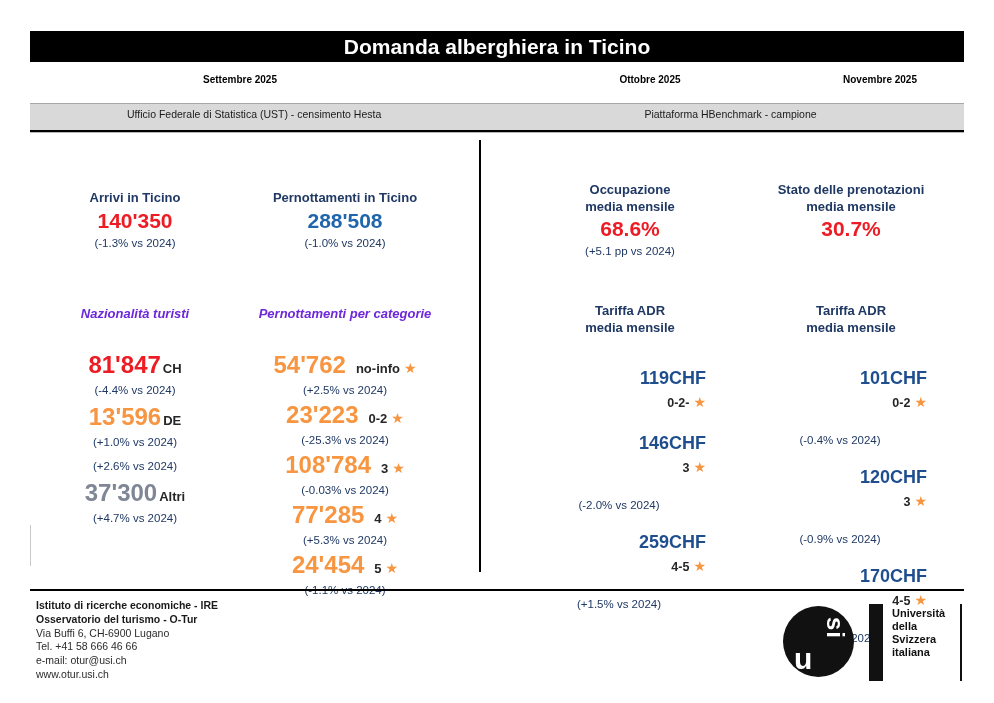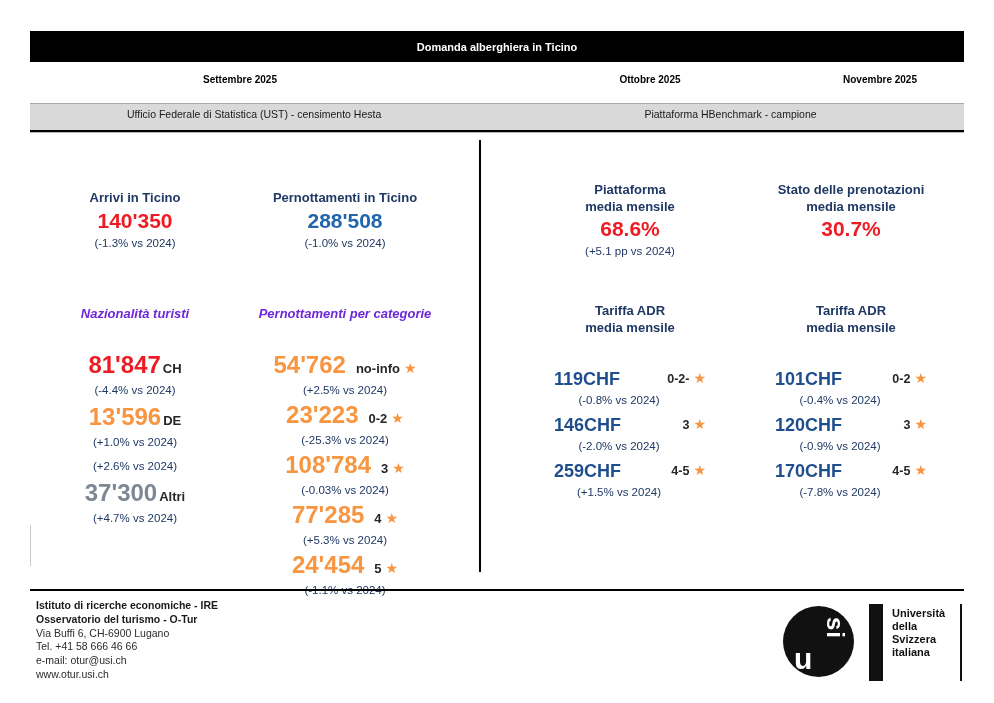--- a/index.html
+++ b/index.html
@@ -7,21 +7,21 @@
     --orange:#f79540; --gray-value:#7f8695; --chf-blue:#1f4e8f;
     --bar-black:#000000; --gray-bar:#d9d9d9;
   }
   *{margin:0;padding:0;box-sizing:border-box;}
   html,body{width:994px;height:703px;background:#fff;
     font-family:"Liberation Sans","DejaVu Sans",sans-serif;}
   .canvas{position:relative;width:994px;height:703px;background:#fff;overflow:hidden;}
 
   
   .title-bar{position:absolute;left:30px;top:31px;width:934px;height:31px;
-    background:var(--bar-black);color:#fff;font-size:11px;font-weight:bold;
+    background:var(--bar-black);color:#fff;font-size:21px;font-weight:bold;
     display:flex;align-items:center;justify-content:center;}
   .month{position:absolute;top:74px;font-size:10px;font-weight:bold;color:#000;text-align:center;}
   .month-sep{left:15px;width:450px;}
   .month-ott{left:520px;width:260px;}
   .month-nov{left:770px;width:220px;}
   .source-bar{position:absolute;left:30px;top:103px;width:934px;height:30px;
     background:var(--gray-bar);border-top:1px solid #a8a8a8;border-bottom:1px solid #b5b5b5;}
   .source-bar span{position:absolute;top:0;height:21px;line-height:21px;
     font-size:10.5px;color:#1a1a1a;text-align:center;}
   .source-left{left:0;width:48%;}
@@ -56,22 +56,22 @@
   .nat-item{margin-bottom:6px;}
   .cat-item{margin-bottom:4px;}
   .val-line{line-height:24px;white-space:nowrap;}
   .nat-val{font-size:24px;font-weight:bold;}
   .nat-suffix{font-size:13px;font-weight:bold;color:#262626;margin-left:2px;}
   .cat-stars{font-size:13px;font-weight:bold;color:#262626;margin-left:10px;}
   .star{color:var(--orange);font-size:14px;margin-left:4px;font-weight:normal;}
 
   .adr-items{margin-top:30px;}
   .adr-item{margin-bottom:3px;}
-  .adr-row{width:152px;margin:0 auto;display:flex;justify-content:space-between;
-    align-items:center;line-height:24px;}
+  .adr-row{width:152px;margin:16px auto;display:flex;justify-content:space-between;
+    align-items:flex-end;line-height:24px;flex-direction:column;}
   .adr-val{font-size:18px;font-weight:bold;color:var(--chf-blue);white-space:nowrap;}
   .adr-stars{font-size:12.5px;font-weight:bold;color:#262626;white-space:nowrap;}
   .adr-vs{padding-right:22px;}
 
   
   .footer-text{position:absolute;left:36px;top:599px;font-size:10.5px;line-height:13.8px;color:#2b2b2b;}
   .footer-text .b{font-weight:bold;color:#1a1a1a;}
   .logo-circle{position:absolute;left:783px;top:606px;width:71px;height:71px;
     border-radius:50%;background:#111;}
   .logo-u{position:absolute;left:11px;bottom:1px;color:#fff;font-size:30px;font-weight:bold;}
@@ -157,35 +157,34 @@
         <div class="cat-item">
           <div class="val-line"><span class="nat-val c-orange">24'454</span><span class="cat-stars">5</span><span class="star">★</span></div>
           <div class="vs">(-1.1% vs 2024)</div>
         </div>
       </div>
     </div>
   </div>
 
   <div class="col colC">
     <div class="block" style="top:182px">
-      <div class="section-label">Piattaforma</div>
+      <div class="section-label">Occupazione</div>
       <div class="section-label">media mensile</div>
       <div class="big-val c-red">68.6%</div>
       <div class="vs">(+5.1 pp vs 2024)</div>
     </div>
     <div class="block" style="top:303px">
       <div class="section-label">Tariffa ADR</div>
       <div class="section-label">media mensile</div>
       <div class="adr-items">
         <div class="adr-item">
           <div class="adr-row">
               <span class="adr-val">119CHF</span>
               <span class="adr-stars"><span>0-2-</span><span class="star">★</span></span>
             </div>
-          <div class="vs adr-vs">(-0.8% vs 2024)</div>
         </div>
         <div class="adr-item">
           <div class="adr-row">
               <span class="adr-val">146CHF</span>
               <span class="adr-stars"><span>3</span><span class="star">★</span></span>
             </div>
           <div class="vs adr-vs">(-2.0% vs 2024)</div>
         </div>
         <div class="adr-item">
           <div class="adr-row">

